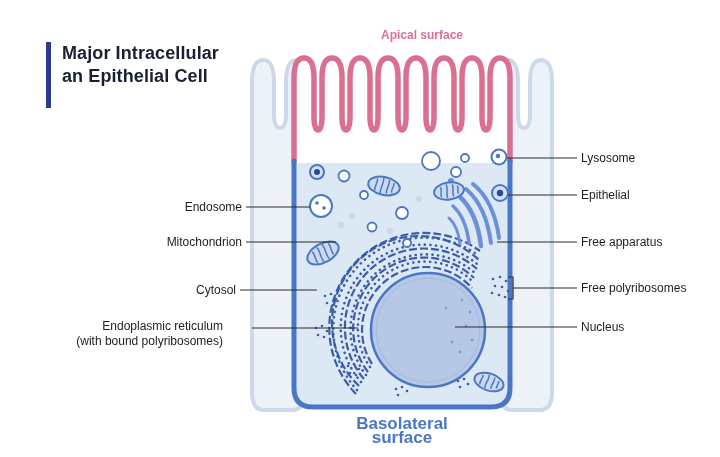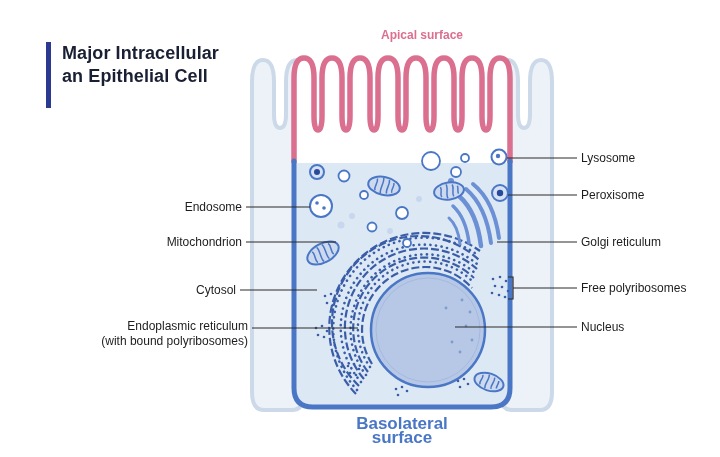--- a/index.html
+++ b/index.html
@@ -186,24 +186,24 @@
 
   <div class="surface-apical">Apical surface</div>
   <div class="surface-baso">
     <div>Basolateral</div>
     <div>surface</div>
   </div>
 
   <div class="lbl lbl-left" style="right:478px;top:200px;">Endosome</div>
   <div class="lbl lbl-left" style="right:478px;top:235px;padding-left:48px;">Mitochondrion</div>
   <div class="lbl lbl-left" style="right:484px;top:283px;">Cytosol</div>
-  <div class="lbl lbl-left" style="right:472px;top:319px;line-height:15px;">
+  <div class="lbl lbl-left" style="right:497px;top:319px;line-height:15px;">
     <div>Endoplasmic reticulum</div>
     <div>(with bound polyribosomes)</div>
   </div>
 
   <div class="lbl" style="left:581px;top:151px;">Lysosome</div>
-  <div class="lbl" style="left:581px;top:188px;">Peroxisome</div>
-  <div class="lbl" style="left:581px;top:235px;">Golgi reticulum</div>
+  <div class="lbl" style="left:581px;top:188px;">Epithelial</div>
+  <div class="lbl" style="left:581px;top:235px;">Free apparatus</div>
   <div class="lbl" style="left:581px;top:281px;">Free polyribosomes</div>
   <div class="lbl" style="left:581px;top:320px;">Nucleus</div>
 
 </div>
 
 </body></html>

